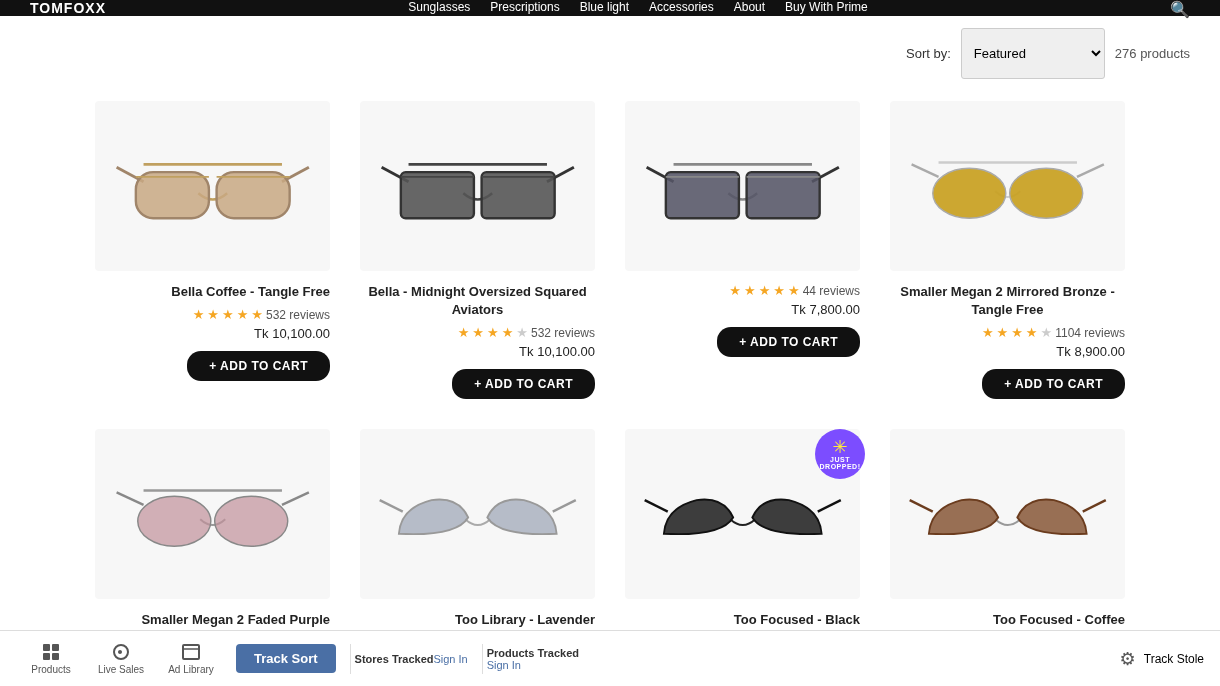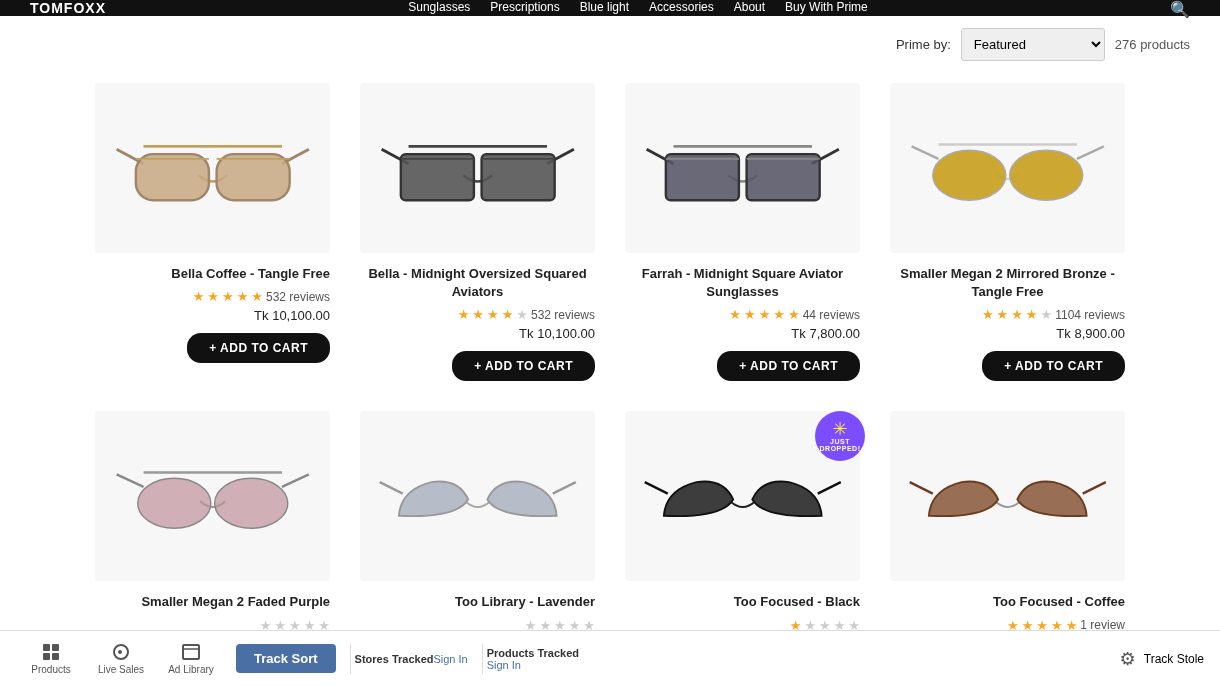--- a/index.html
+++ b/index.html
@@ -40,21 +40,21 @@
       display: flex;
       justify-content: flex-end;
       align-items: center;
       gap: 10px;
       padding: 12px 30px;
       font-size: 13px;
       color: #333;
     }
     .sort-bar select {
       border: 1px solid #ccc;
-      padding: 7px 8px;
+      padding: 16px 8px;
       font-size: 13px;
       border-radius: 3px;
     }
     .product-count {
       color: #555;
       font-size: 13px;
     }
 
     
     .product-grid {
@@ -244,21 +244,21 @@
     <a>Prescriptions</a>
     <a>Blue light</a>
     <a>Accessories</a>
     <a>About</a>
     <a>Buy With Prime</a>
   </div>
   <div class="nav-search">🔍</div>
 </nav>
 
 <div class="sort-bar">
-  <span>Prime by:</span>
+  <span>Sort by:</span>
   <select>
     <option>Featured</option>
     <option>Best Selling</option>
     <option>Price: Low to High</option>
     <option>Price: High to Low</option>
   </select>
   <span class="product-count">276 products</span>
 </div>
 
 <div class="product-grid" id="product-grid">
@@ -342,21 +342,20 @@
       <path d="M95 52 Q110 65 125 52" stroke="#888" stroke-width="2.5" fill="none"></path>
 
       <rect x="30" y="30" width="76" height="48" rx="5" fill="#556" fill-opacity="0.88" stroke="#333" stroke-width="2.5"></rect>
 
       <rect x="114" y="30" width="76" height="48" rx="5" fill="#556" fill-opacity="0.88" stroke="#333" stroke-width="2.5"></rect>
 
       <line x1="30" y1="35" x2="106" y2="35" stroke="#888" stroke-width="2"></line>
       <line x1="114" y1="35" x2="190" y2="35" stroke="#888" stroke-width="2"></line>
     </svg>
     </div>
-    <div class="product-name">Farrah - Midnight Square Aviator Sunglasses</div>
     <div class="stars">
       <span class="star-filled">★</span>
         <span class="star-filled">★</span>
         <span class="star-filled">★</span>
         <span class="star-filled">★</span>
         <span class="star-filled">★</span>
       <span class="review-count">44 reviews</span>
     </div>
     <div class="product-price">Tk 7,800.00</div>
     <button class="add-to-cart-btn">+ ADD TO CART</button>

